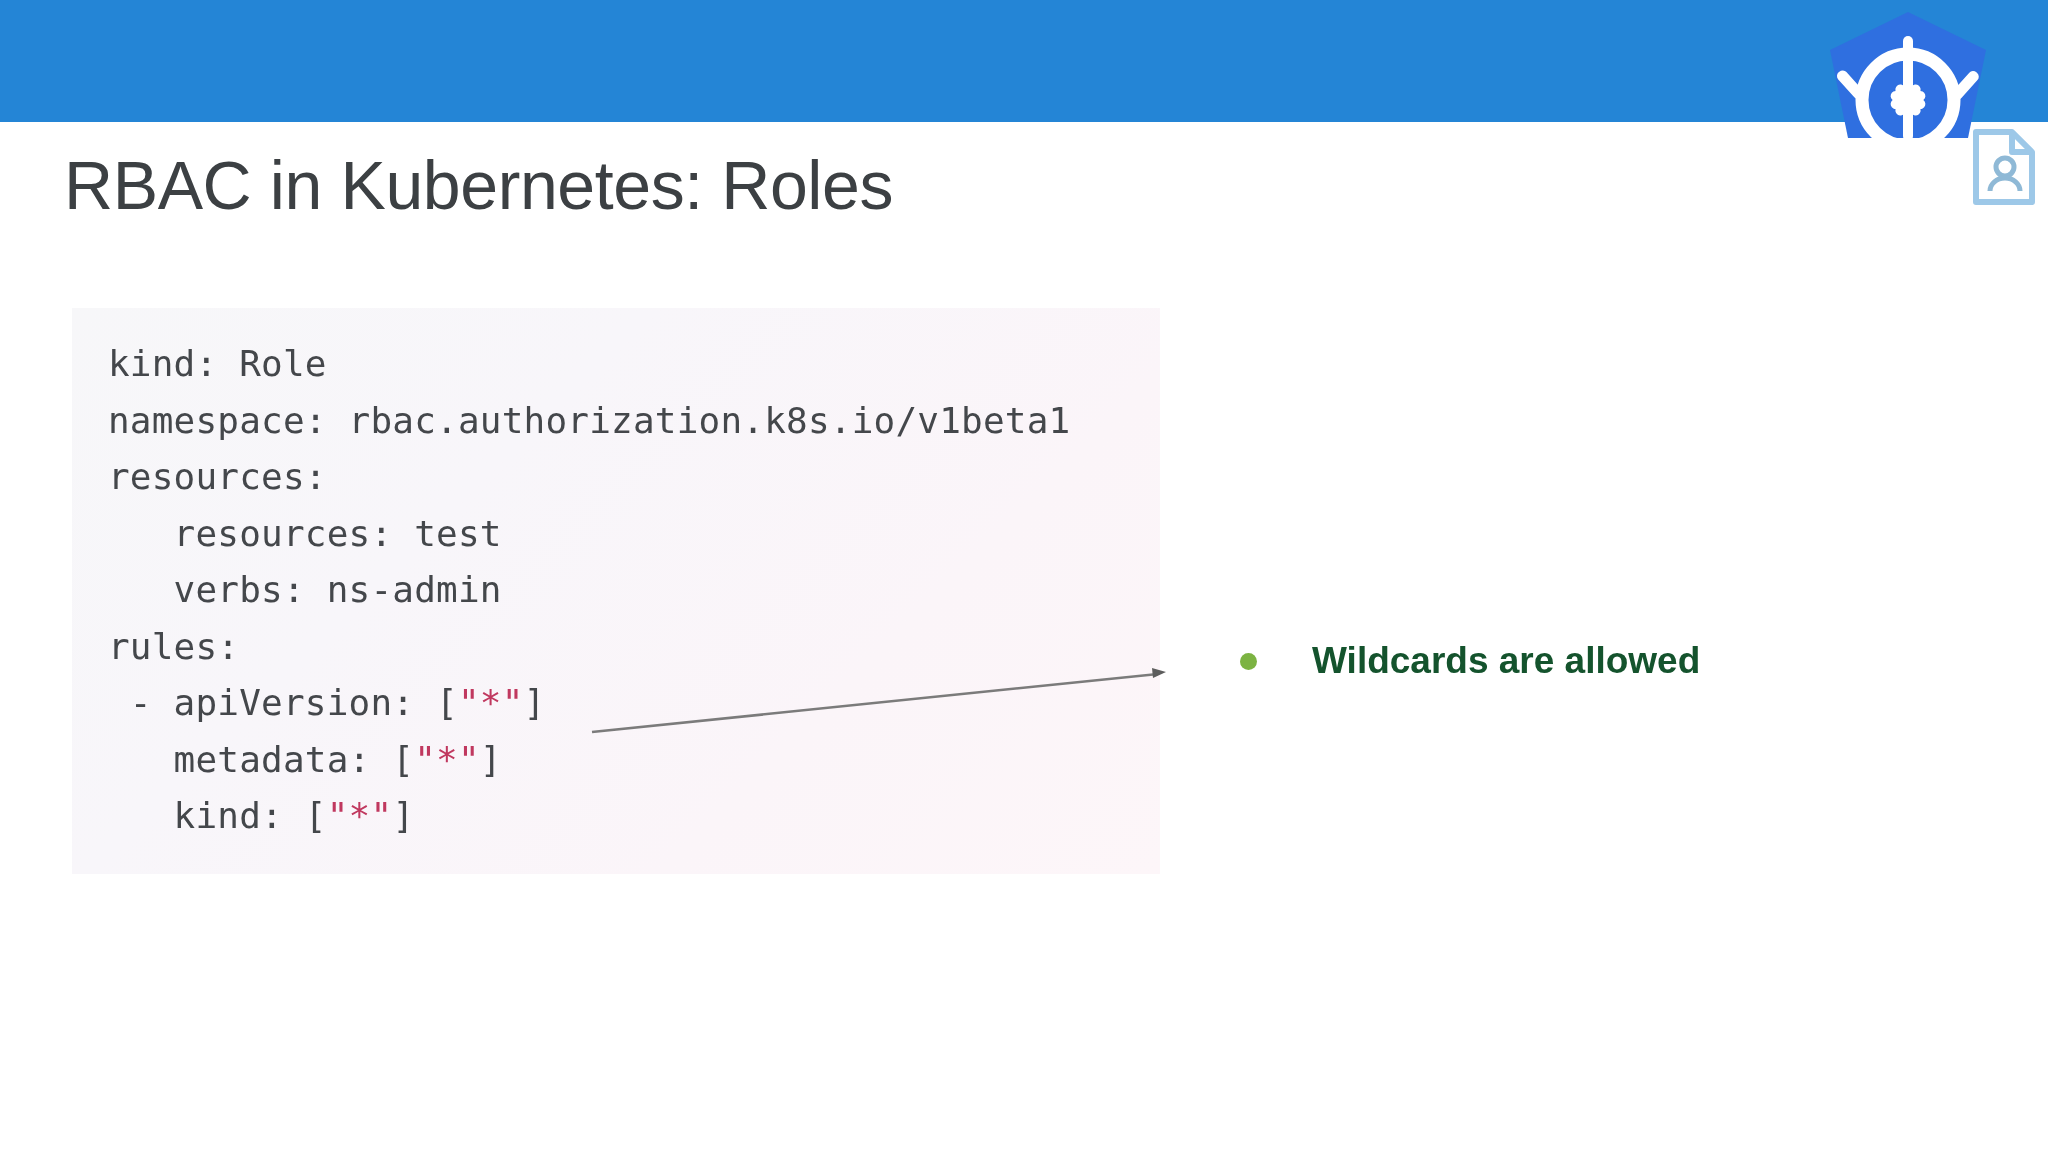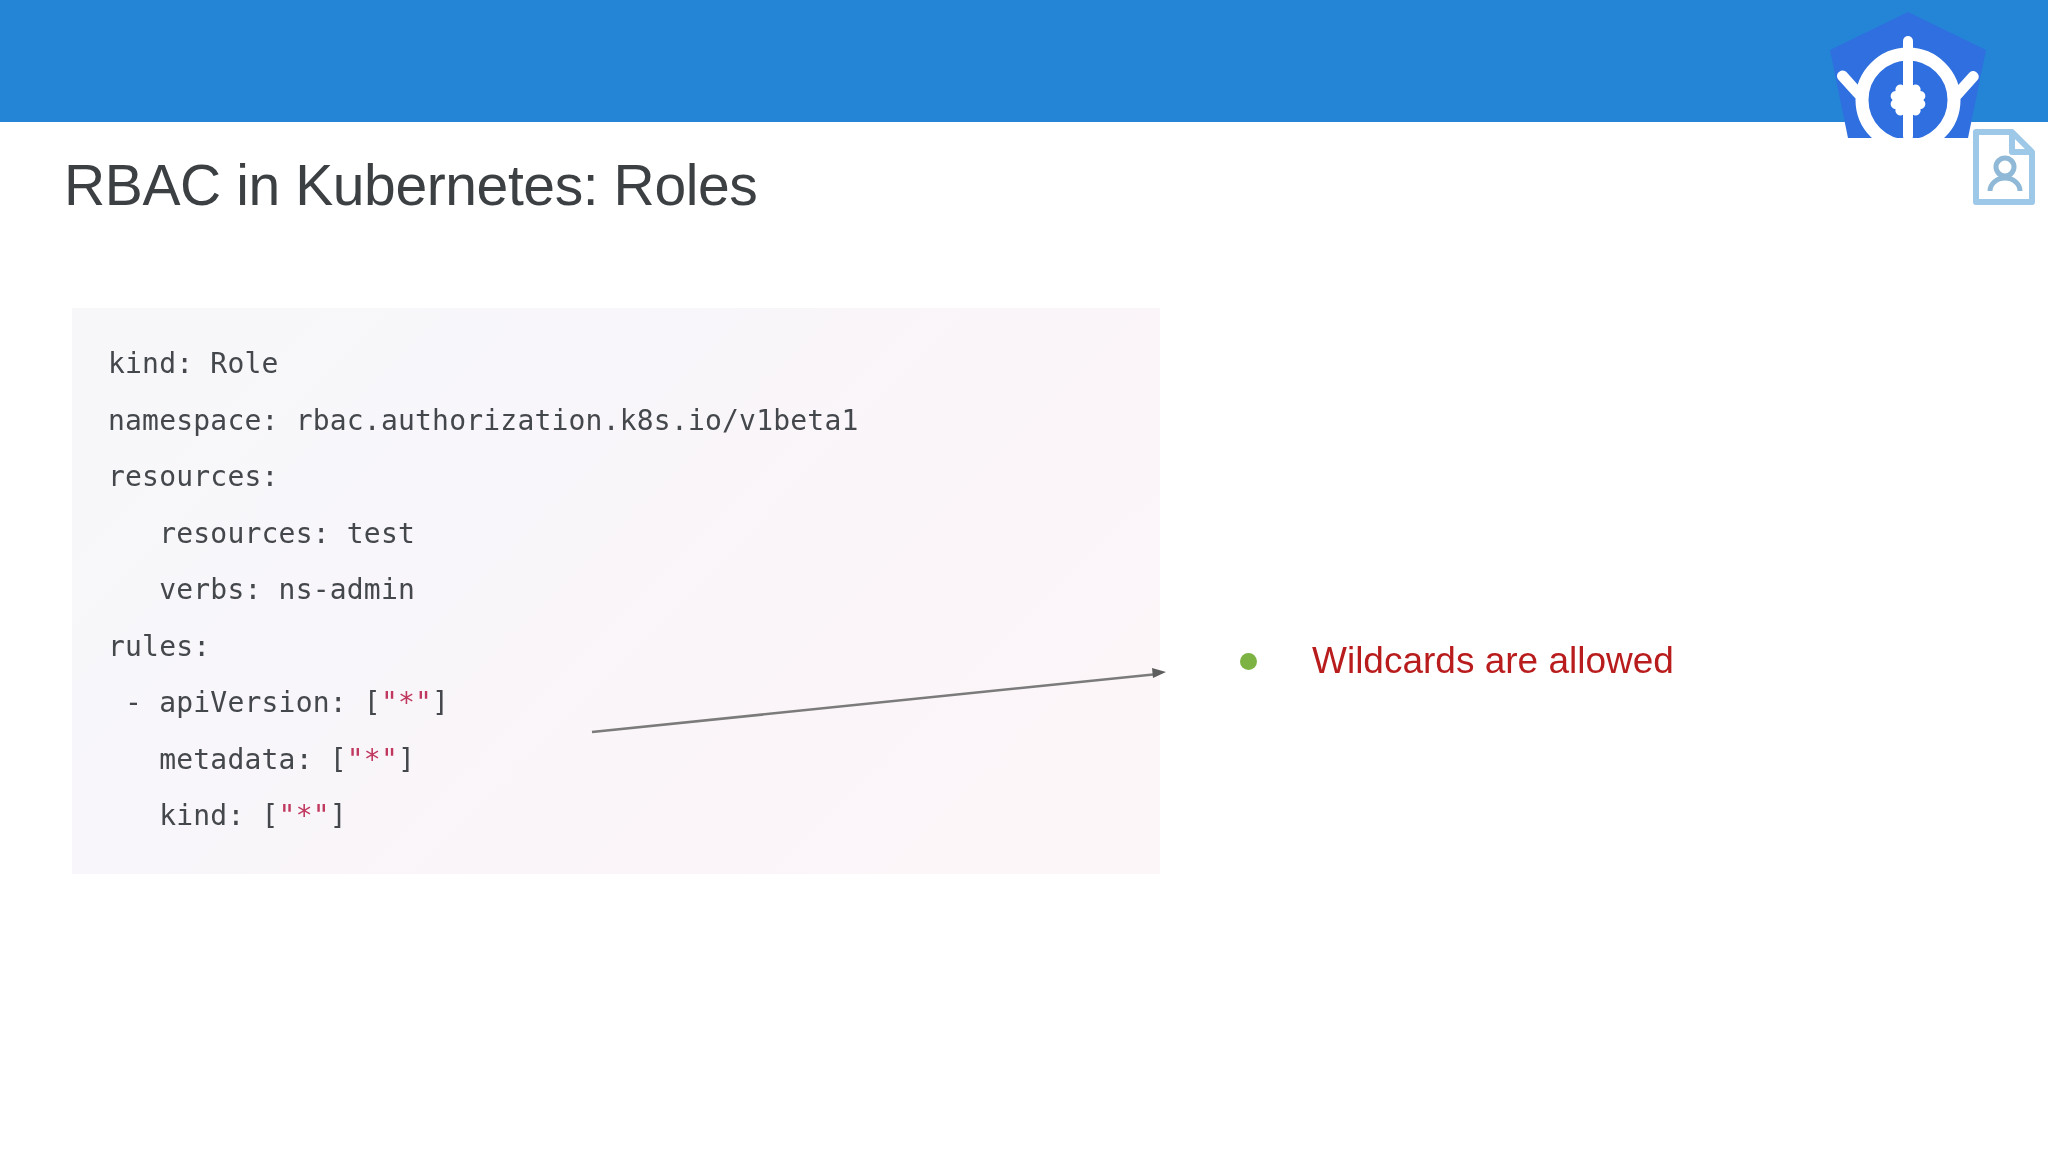--- a/index.html
+++ b/index.html
@@ -45,21 +45,21 @@
     height: 78px;
     z-index: 6;
   }
   .doc-icon svg { display: block; }
 
   
   .page-title {
     position: absolute;
     left: 64px;
     top: 148px;
-    font-size: 57px;
+    font-size: 68px;
     line-height: 74px;
     font-weight: 400;
     color: #3c4043;
     letter-spacing: -0.4px;
     white-space: nowrap;
   }
 
   
   .code-block {
     position: absolute;
@@ -70,21 +70,21 @@
     background: linear-gradient(135deg,
                 #f7f7f9 0%,
                 #f8f6fa 35%,
                 #fbf5f9 70%,
                 #fdf6f9 100%);
     box-sizing: border-box;
     padding: 28px 0 0 36px;
   }
   .code-line {
     font-family: "DejaVu Sans Mono", monospace;
-    font-size: 28px;
+    font-size: 36px;
     line-height: 56.5px;
     color: #44474b;
     white-space: pre;
     letter-spacing: 0.2px;
   }
   .tok-str { color: #c0385f; }
 
   
   .arrow {
     position: absolute;
@@ -108,22 +108,22 @@
     width: 17px;
     height: 17px;
     border-radius: 50%;
     background: #7cb342;
     flex: 0 0 auto;
     margin-right: 55px;
   }
   .callout-text {
     font-size: 37px;
     line-height: 48px;
-    color: #b91c1c;
-    font-weight: 400;
+    color: #14532d;
+    font-weight: 700;
     white-space: nowrap;
   }
 </style>
 </head>
 <body>
 
 <div class="top-bar"></div>
 
 <div class="k8s-logo">
   <svg width="170" height="160" viewBox="0 0 170 160" xmlns="http://www.w3.org/2000/svg">

